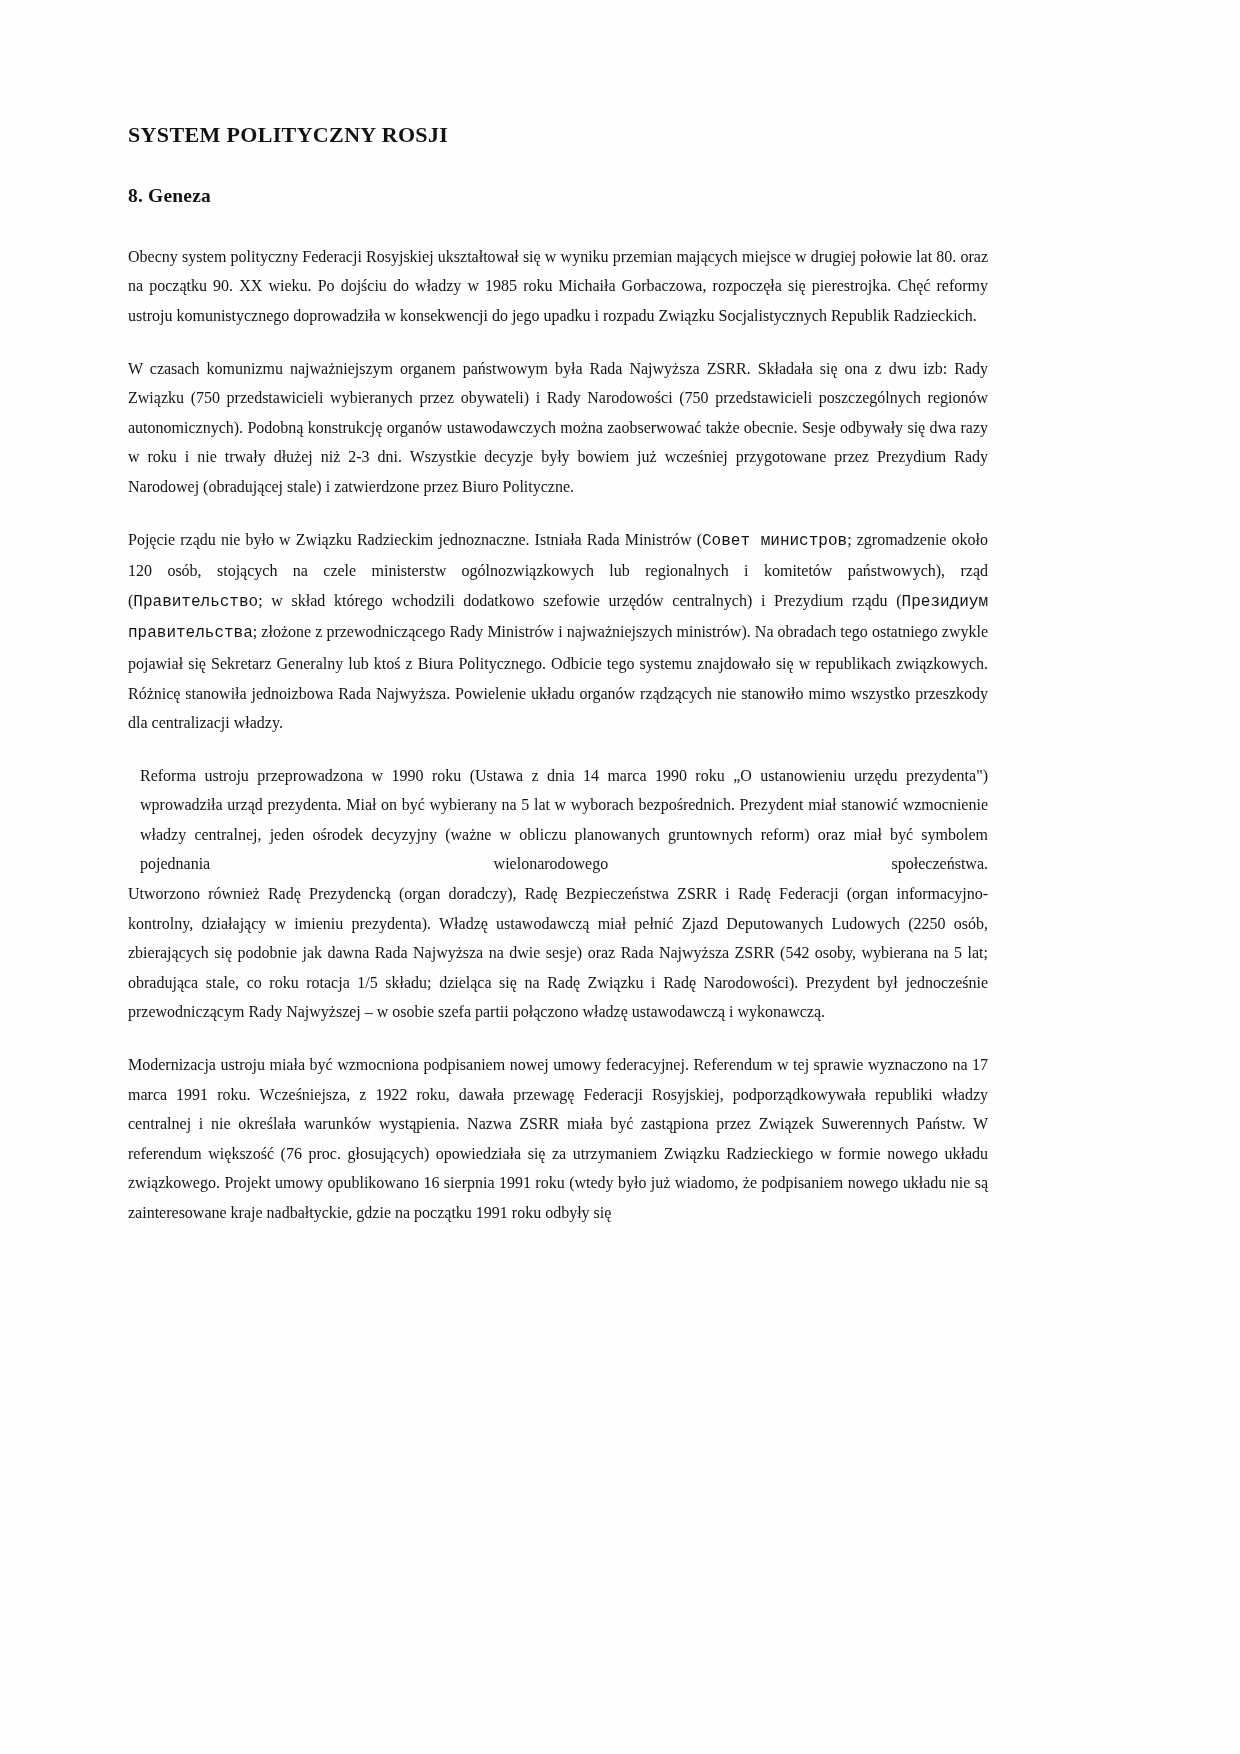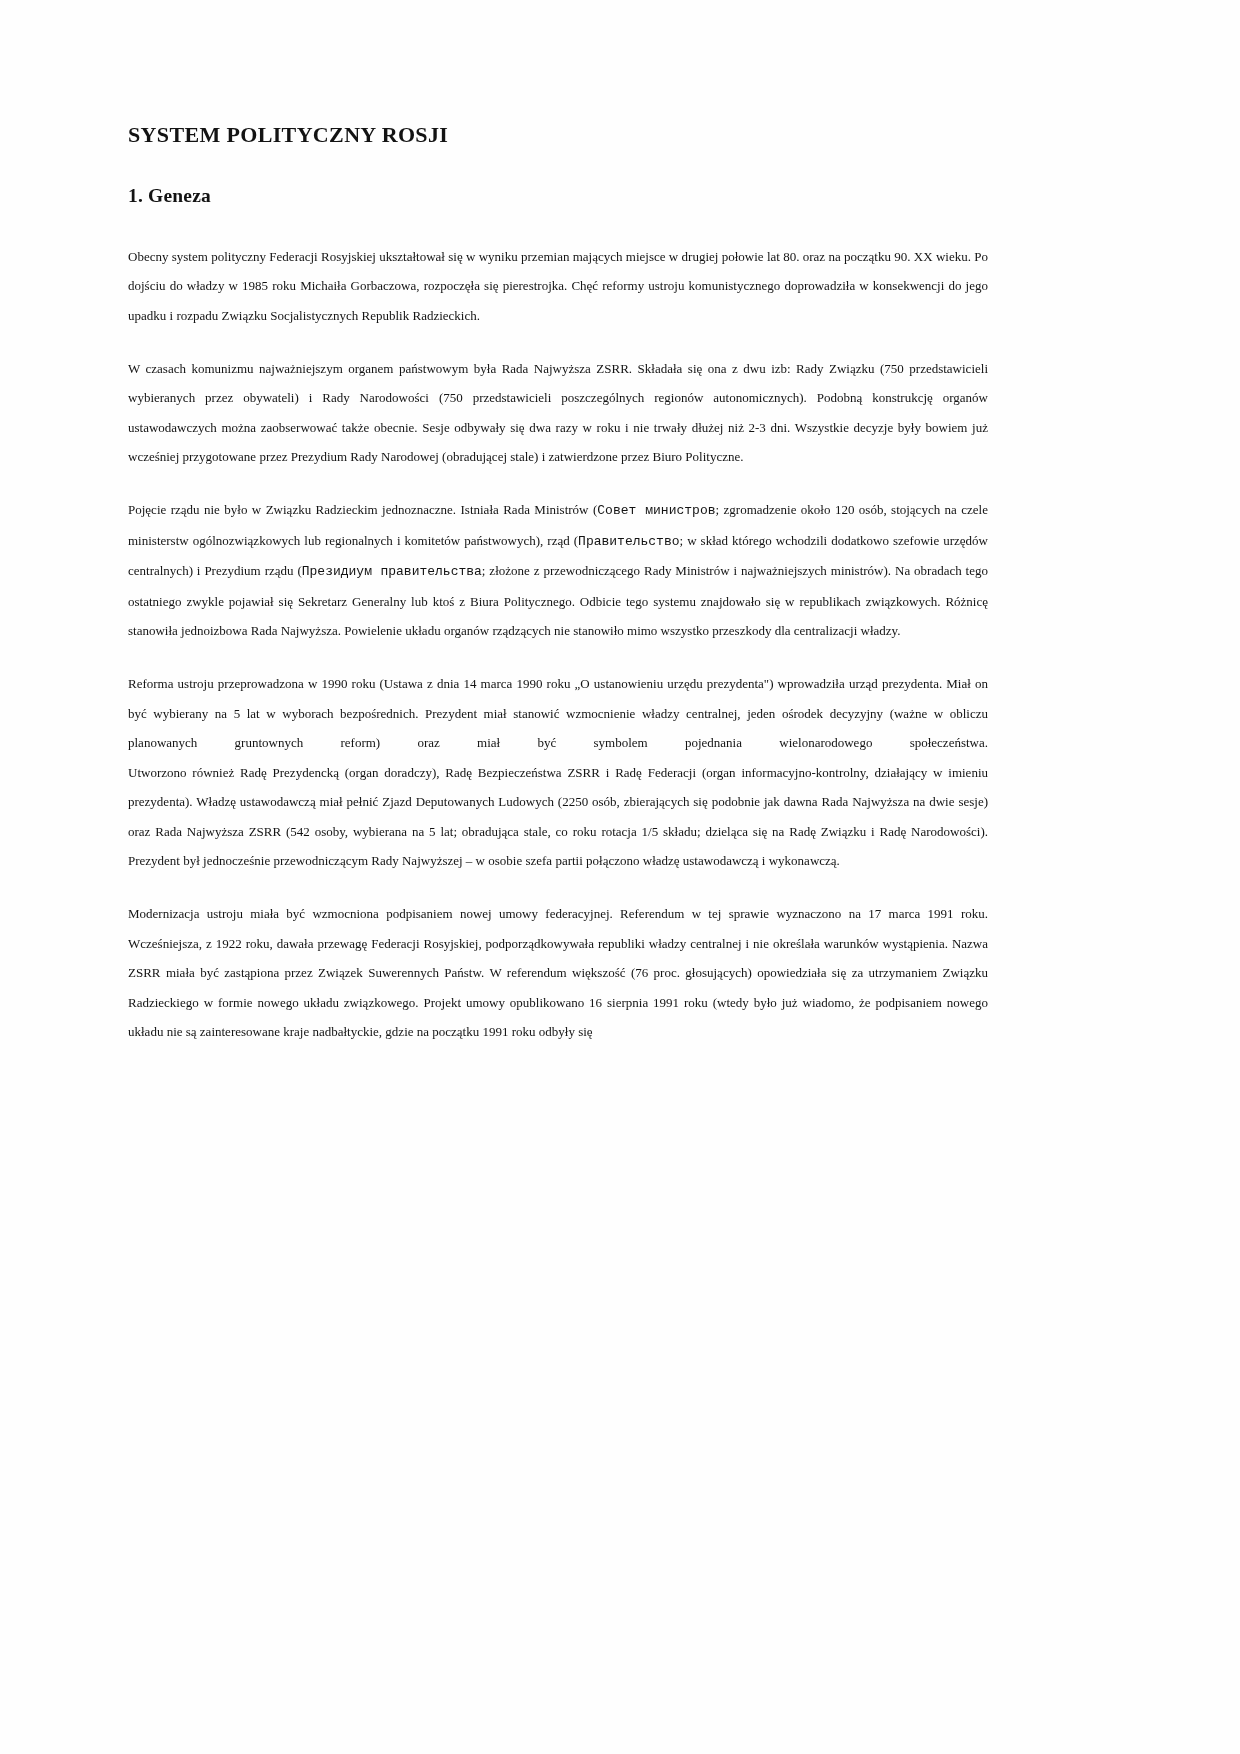--- a/index.html
+++ b/index.html
@@ -36,49 +36,50 @@
     line-height: 1.2;
   }
   .section-heading {
     font-size: 19.5px;
     font-weight: bold;
     letter-spacing: 0.2px;
     margin: 0 0 34px 0;
     line-height: 1.2;
   }
   p.body-par {
-    font-size: 13px;
+    font-size: 16px;
     line-height: 29.6px;
     text-align: justify;
     text-justify: inter-word;
     margin: 0 0 23px 0;
     hyphens: none;
   }
   p.body-par:last-child {
     margin-bottom: 12px;
   }
   p.tight {
     margin-bottom: 0;
+    margin-left: 12px;
   }
   .cyr {
     font-family: Liberation Mono, monospace;
   }
   .forced-justify {
     text-align-last: justify;
   }
 </style>
 </head>
 <body>
 
 <div class="page">
   <div class="content">
 
     <h1 class="doc-title">SYSTEM POLITYCZNY ROSJI</h1>
 
-    <h2 class="section-heading">1. Geneza</h2>
+    <h2 class="section-heading">8. Geneza</h2>
 
     <p class="body-par">Obecny system polityczny Federacji Rosyjskiej ukształtował się w wyniku przemian mających miejsce w drugiej połowie lat 80. oraz na początku 90. XX wieku. Po dojściu do władzy w 1985 roku Michaiła Gorbaczowa, rozpoczęła się pierestrojka. Chęć reformy ustroju komunistycznego doprowadziła w konsekwencji do jego upadku i rozpadu Związku Socjalistycznych Republik Radzieckich.</p>
 
     <p class="body-par">W czasach komunizmu najważniejszym organem państwowym była Rada Najwyższa ZSRR. Składała się ona z dwu izb: Rady Związku (750 przedstawicieli wybieranych przez obywateli) i Rady Narodowości (750 przedstawicieli poszczególnych regionów autonomicznych). Podobną konstrukcję organów ustawodawczych można zaobserwować także obecnie. Sesje odbywały się dwa razy w roku i nie trwały dłużej niż 2-3 dni. Wszystkie decyzje były bowiem już wcześniej przygotowane przez Prezydium Rady Narodowej (obradującej stale) i zatwierdzone przez Biuro Polityczne.</p>
 
     <p class="body-par"><span>Pojęcie rządu nie było w Związku Radzieckim jednoznaczne. Istniała Rada Ministrów (</span><span class="cyr">Совет министров</span><span>; zgromadzenie około 120 osób, stojących na czele ministerstw ogólnozwiązkowych lub regionalnych i komitetów państwowych), rząd (</span><span class="cyr">Правительство</span><span>; w skład którego wchodzili dodatkowo szefowie urzędów centralnych) i Prezydium rządu (</span><span class="cyr">Президиум правительства</span><span>; złożone z przewodniczącego Rady Ministrów i najważniejszych ministrów). Na obradach tego ostatniego zwykle pojawiał się Sekretarz Generalny lub ktoś z Biura Politycznego. Odbicie tego systemu znajdowało się w republikach związkowych. Różnicę stanowiła jednoizbowa Rada Najwyższa. Powielenie układu organów rządzących nie stanowiło mimo wszystko przeszkody dla centralizacji władzy.</span></p>
 
     <p class="body-par tight forced-justify">Reforma ustroju przeprowadzona w 1990 roku (Ustawa z dnia 14 marca 1990 roku „O ustanowieniu urzędu prezydenta") wprowadziła urząd prezydenta. Miał on być wybierany na 5 lat w wyborach bezpośrednich. Prezydent miał stanowić wzmocnienie władzy centralnej, jeden ośrodek decyzyjny (ważne w obliczu planowanych gruntownych reform) oraz miał być symbolem pojednania wielonarodowego społeczeństwa.</p>
 
     <p class="body-par">Utworzono również Radę Prezydencką (organ doradczy), Radę Bezpieczeństwa ZSRR i Radę Federacji (organ informacyjno-kontrolny, działający w imieniu prezydenta). Władzę ustawodawczą miał pełnić Zjazd Deputowanych Ludowych (2250 osób, zbierających się podobnie jak dawna Rada Najwyższa na dwie sesje) oraz Rada Najwyższa ZSRR (542 osoby, wybierana na 5 lat; obradująca stale, co roku rotacja 1/5 składu; dzieląca się na Radę Związku i Radę Narodowości). Prezydent był jednocześnie przewodniczącym Rady Najwyższej – w osobie szefa partii połączono władzę ustawodawczą i wykonawczą.</p>

